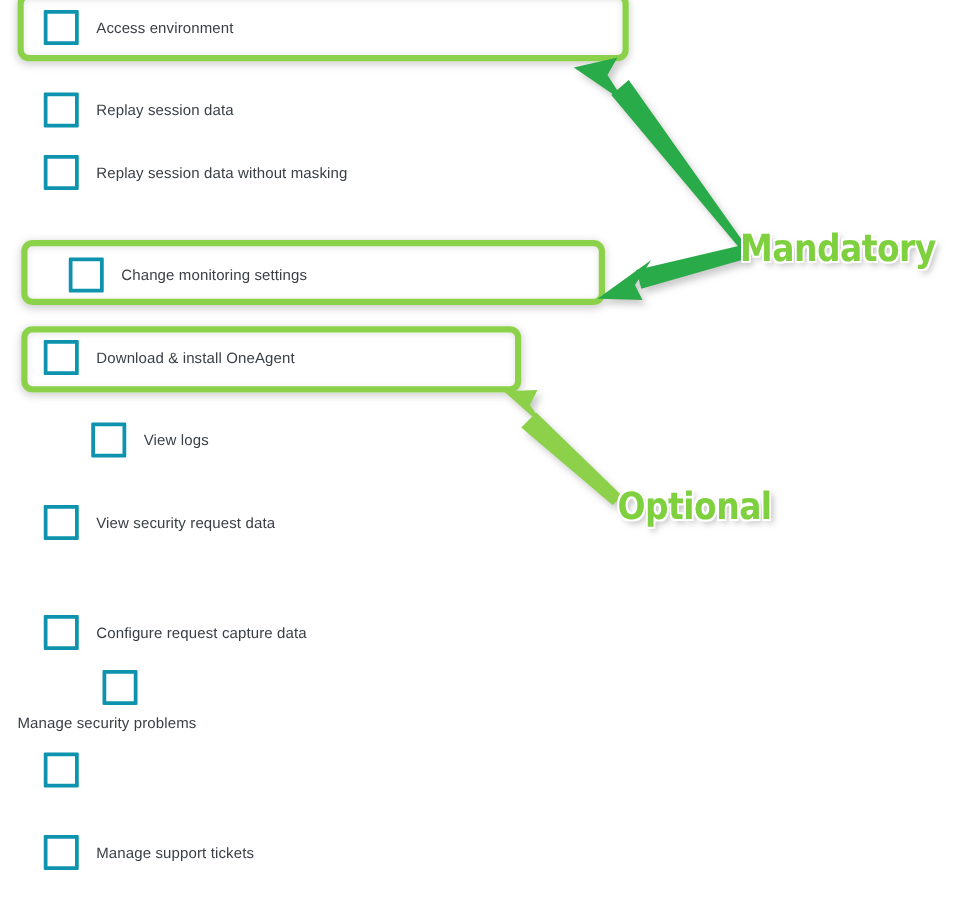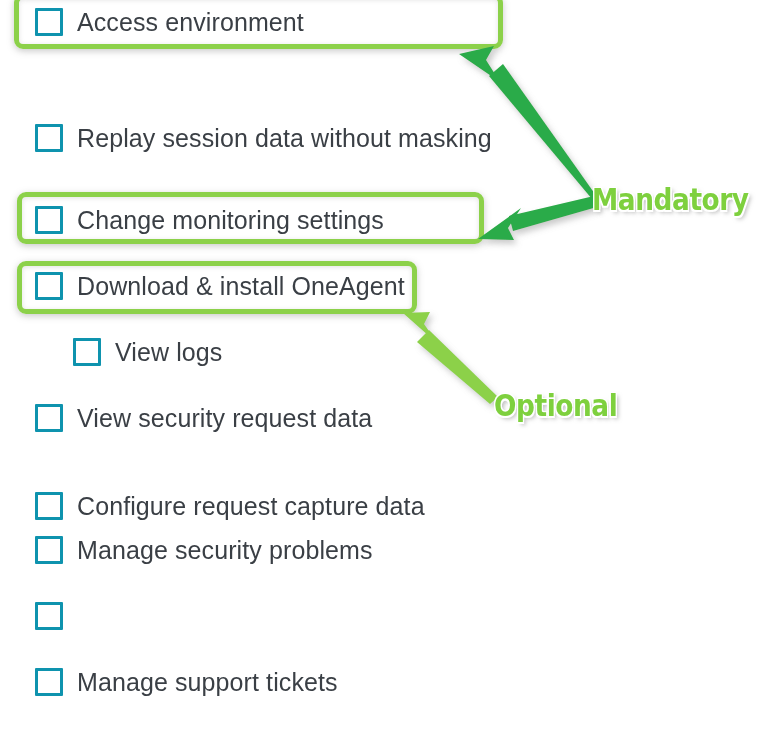--- a/index.html
+++ b/index.html
@@ -41,21 +41,21 @@
     width: 28px;
     height: 28px;
     margin-left: 35px;
     border: 3px solid #0e93ae;
     background: #ffffff;
     border-radius: 1px;
   }
 
   .perm-label {
     margin-left: 14px;
-    font-size: 25px;
+    font-size: 12px;
     line-height: 28px;
     color: #3a3f45;
     white-space: nowrap;
     letter-spacing: 0.1px;
   }
 
   
   .highlight-box {
     position: absolute;
     border: 5px solid #8cd14a;
@@ -102,45 +102,49 @@
 </head>
 <body>
 
 <div id="root">
 
   <div class="perm-list" id="perm-list">
       <div class="perm-row" style="top: 8px;">
         <span class="checkbox"></span>
         <span class="perm-label">Access environment</span>
       </div>
+      <div class="perm-row" style="top: 74px;">
+        <span class="checkbox"></span>
+        <span class="perm-label">Replay session data</span>
+      </div>
       <div class="perm-row" style="top: 124px;">
         <span class="checkbox"></span>
         <span class="perm-label">Replay session data without masking</span>
       </div>
-      <div class="perm-row" style="top: 206px;">
+      <div class="perm-row" style="top: 206px; margin-left: 20px;">
         <span class="checkbox"></span>
         <span class="perm-label">Change monitoring settings</span>
       </div>
       <div class="perm-row" style="top: 272px;">
         <span class="checkbox"></span>
         <span class="perm-label">Download &amp; install OneAgent</span>
       </div>
       <div class="perm-row" style="top: 338px; padding-left: 38px;">
         <span class="checkbox"></span>
         <span class="perm-label">View logs</span>
       </div>
       <div class="perm-row" style="top: 404px;">
         <span class="checkbox"></span>
         <span class="perm-label">View security request data</span>
       </div>
       <div class="perm-row" style="top: 492px;">
         <span class="checkbox"></span>
         <span class="perm-label">Configure request capture data</span>
       </div>
-      <div class="perm-row" style="top: 536px;">
+      <div class="perm-row" style="top: 536px; flex-direction: column;">
         <span class="checkbox"></span>
         <span class="perm-label">Manage security problems</span>
       </div>
       <div class="perm-row" style="top: 602px;">
         <span class="checkbox"></span>
       </div>
       <div class="perm-row" style="top: 668px;">
         <span class="checkbox"></span>
         <span class="perm-label">Manage support tickets</span>
       </div>

